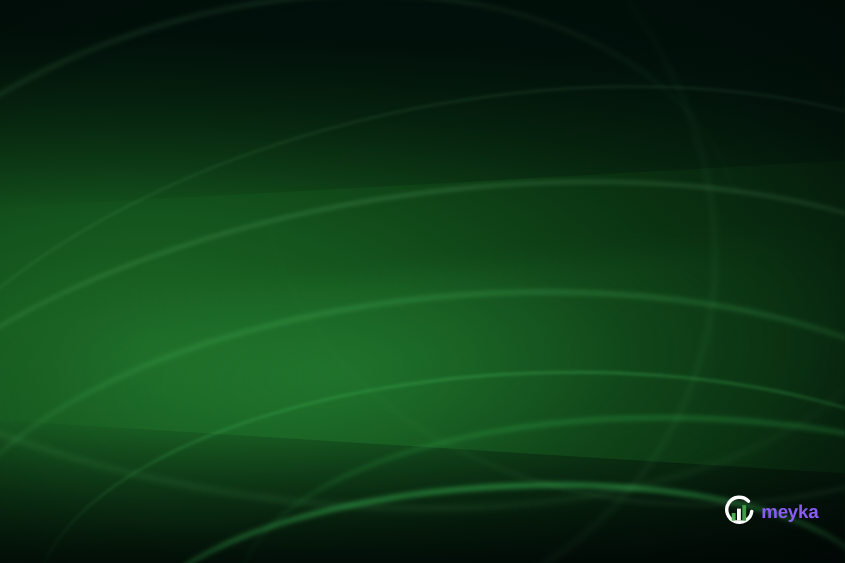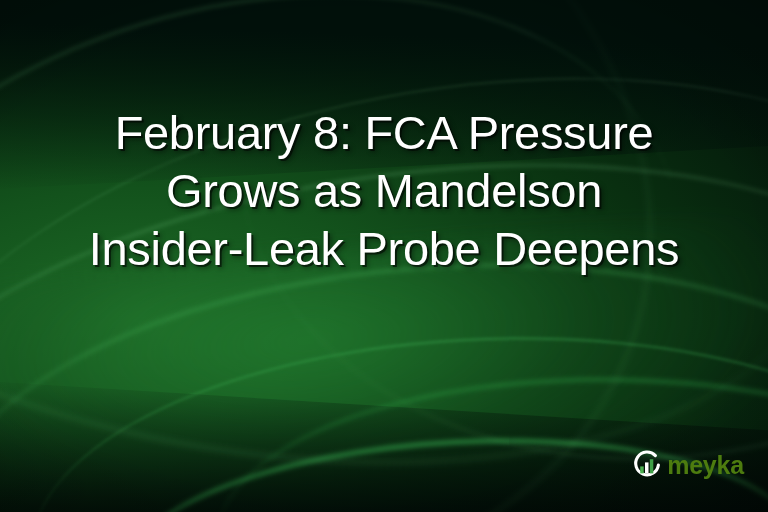--- a/index.html
+++ b/index.html
@@ -207,24 +207,24 @@
   }
 
   .logo-mark {
     width: 34px;
     height: 34px;
     flex: 0 0 auto;
     display: block;
   }
 
   .logo-word {
-    color: #4d7c0f;
+    color: #8b5cf6;
     font-family: "Liberation Sans", sans-serif;
     font-weight: 700;
-    font-size: 25px;
+    font-size: 17px;
     line-height: 1;
     letter-spacing: -0.2px;
   }
 </style>
 </head>
 <body>
 
 <div class="card">
 
   <div class="bg-base"></div>
@@ -238,25 +238,20 @@
   <div class="ribbon rib-b"></div>
   <div class="ribbon rib-i"></div>
   <div class="ribbon rib-c"></div>
   <div class="ribbon rib-d"></div>
   <div class="ribbon rib-e"></div>
   <div class="ribbon rib-f"></div>
   <div class="glow-swoosh"></div>
 
   <div class="vignette"></div>
 
-  <div class="headline-wrap">
-    <h1 class="headline">February 8: FCA Pressure
-Grows as Mandelson
-Insider-Leak Probe Deepens</h1>
-  </div>
 
   <div class="logo">
     <svg class="logo-mark" viewBox="0 0 34 34" aria-hidden="true">
 
       <path d="M25.4 7.6 A11.4 11.4 0 1 0 28.4 17" fill="none" stroke="#ffffff" stroke-width="3.1" stroke-linecap="round"></path>
 
       <rect x="10.2" y="18.4" width="3.5" height="7.0" fill="#4caf50"></rect>
       <rect x="15.0" y="14.4" width="3.5" height="11.0" fill="#ffffff"></rect>
       <rect x="19.8" y="11.2" width="3.5" height="14.2" fill="#3f9f47"></rect>
     </svg>

